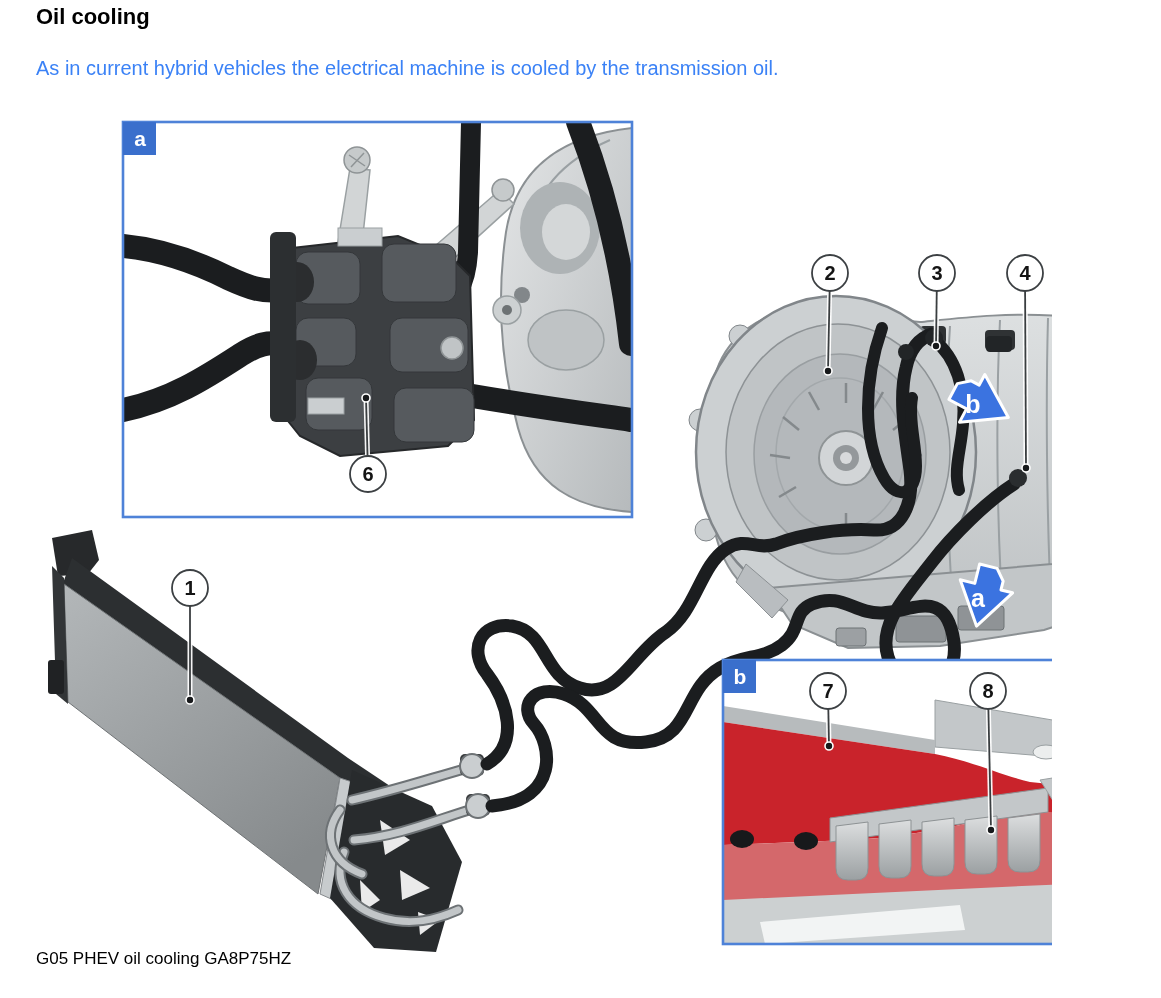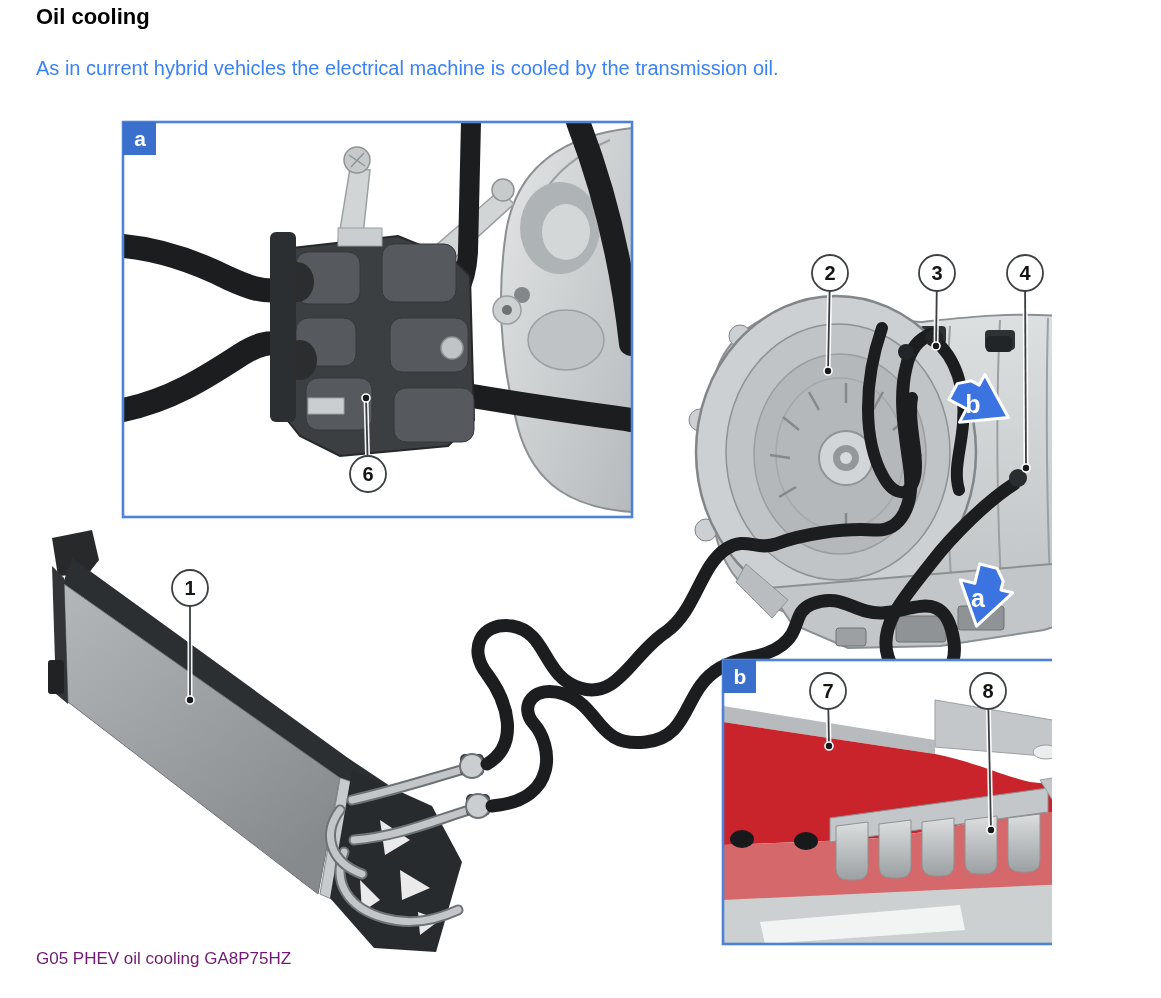--- a/index.html
+++ b/index.html
@@ -1,20 +1,20 @@
 <!DOCTYPE html>
 <html><head>
 <meta charset="utf-8">
 <style>
   html,body{margin:0;padding:0;background:#fff;}
   body{width:1161px;height:998px;font-family:"Liberation Sans",sans-serif;}
   .page{position:relative;width:1052px;height:998px;background:#fff;overflow:hidden;}
   .h1{position:absolute;left:36px;top:4px;font-size:22px;font-weight:bold;color:#000;}
   .body-text{position:absolute;left:36px;top:57px;font-size:20px;color:#3b82f6;}
-  .caption{position:absolute;left:36px;top:949px;font-size:17px;color:#701a75;}
+  .caption{position:absolute;left:36px;top:949px;font-size:17px;color:#000000;}
   svg.fig{position:absolute;left:0;top:0;}
   .inset-bg{fill:#ffffff;}
   .inset-border{fill:none;stroke:#4e82d8;stroke-width:2.6;}
   .inset-label{font-size:21px;font-weight:bold;fill:#ffffff;text-anchor:middle;}
   .callout-circle{fill:#ffffff;stroke:#3c4043;stroke-width:1.8;}
   .callout-num{font-size:20px;font-weight:bold;fill:#141414;text-anchor:middle;}
   .leader-casing{stroke:#ffffff;stroke-width:5;fill:none;opacity:.95;}
   .leader{stroke:#3a3e40;stroke-width:1.8;fill:none;}
   .leader-dot{fill:#17191b;stroke:#ffffff;stroke-width:1.6;}
   .hose{fill:none;stroke:#1b1d1f;stroke-linecap:round;stroke-linejoin:round;}

